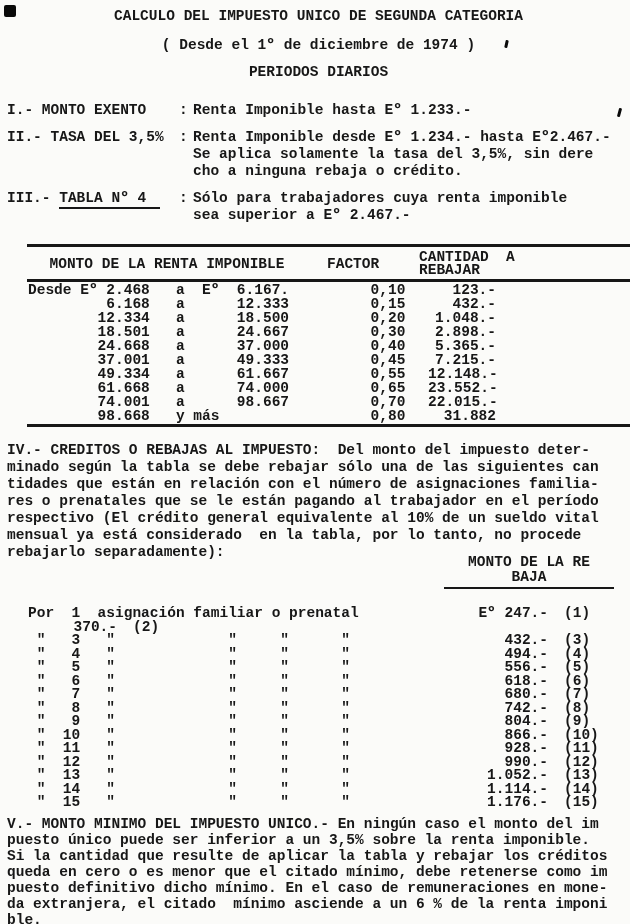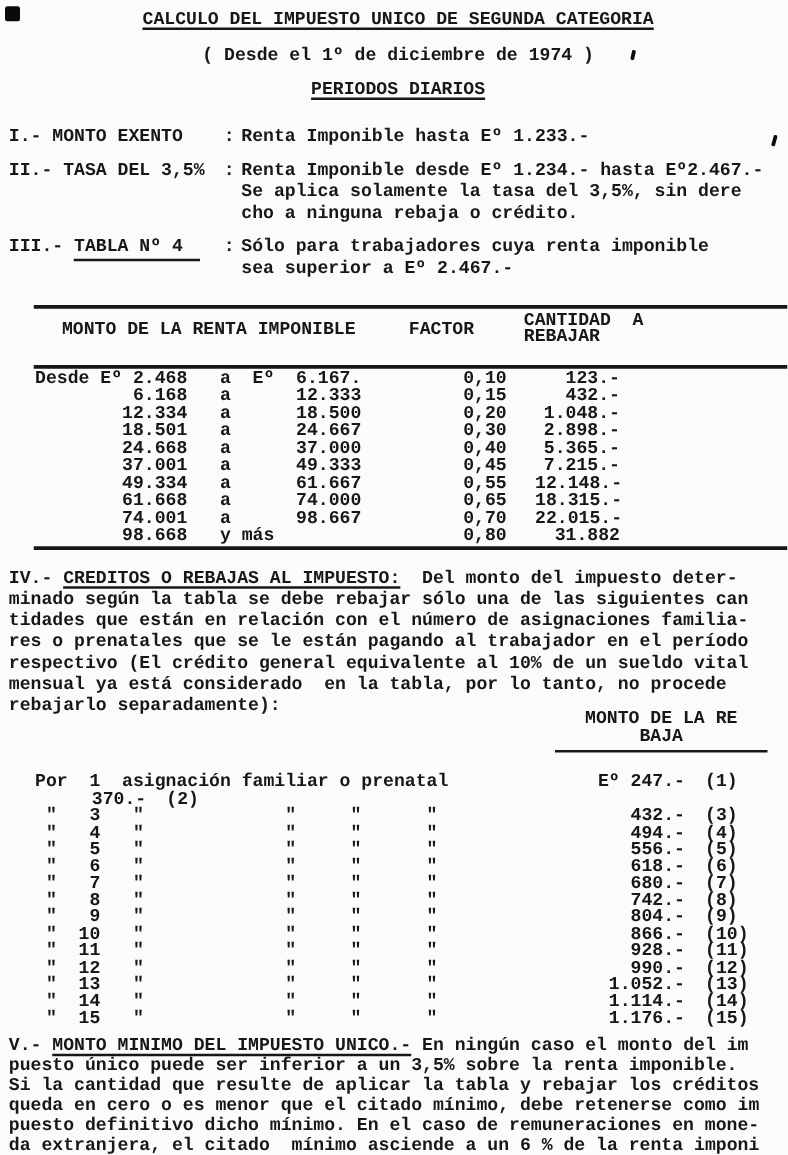--- a/index.html
+++ b/index.html
@@ -4,33 +4,33 @@
 <style>
   html,body{margin:0;padding:0;}
   body{
     width:630px;height:924px;position:relative;overflow:hidden;
     background:#fbfbf9;color:#171717;
     font-family:"Liberation Mono","DejaVu Sans Mono",monospace;
     font-weight:700;font-size:14.5px;box-sizing:border-box;
     padding:8px 0 0 7px;
   }
   .u{text-decoration-thickness:1.5px;text-underline-offset:2px;}
-  .u2{text-decoration:underline;text-decoration-thickness:2px;text-underline-offset:3px;}
+  .u2{text-decoration-thickness:2px;text-underline-offset:3px;}
   .center{text-align:center;}
   .doc-subtitle{margin-top:13px;}
   .doc-period{margin-top:11px;}
   .defs{margin-top:22px;}
   .defrow{display:flex;line-height:17px;margin-bottom:10px;}
   .deflabel{flex:0 0 172px;white-space:pre;}
   .defsep{flex:0 0 14px;}
   .deftext{flex:1;white-space:pre;}
   .name-iii{display:inline-block;border-bottom:2.5px solid #171717;padding-right:14px;}
   .tax{margin-top:20px;}
   .rule{height:3px;background:#171717;margin-left:20px;}
-  .tax-head{display:flex;align-items:center;padding:4px 0 15px 0;line-height:13px;}
+  .tax-head{display:flex;align-items:center;padding:4px 0 2px 0;line-height:13px;}
   .th1{flex:0 0 320px;text-align:center;}
   .th2{flex:0 0 80px;text-align:left;}
   .th3{flex:0 0 190px;margin-left:12px;}
   .tax-rows{line-height:14px;padding:1px 0;}
   .trow{display:flex;}
   .c-range{flex:0 0 320px;white-space:pre;padding-left:21px;}
   .c-factor{flex:0 0 80px;text-align:center;white-space:pre;}
   .c-rebate{flex:0 0 68px;text-align:right;white-space:pre;}
   .para{white-space:pre;line-height:17px;margin:15px 0 0 0;}
   .para-v{line-height:16px;margin-top:6px;}
@@ -122,21 +122,21 @@
       <span class="c-rebate">7.215.-</span>
     </div>
       <div class="trow">
       <span class="c-range">        49.334   a      61.667</span>
       <span class="c-factor">0,55</span>
       <span class="c-rebate">12.148.-</span>
     </div>
       <div class="trow">
       <span class="c-range">        61.668   a      74.000</span>
       <span class="c-factor">0,65</span>
-      <span class="c-rebate">18.315.-</span>
+      <span class="c-rebate">23.552.-</span>
     </div>
       <div class="trow">
       <span class="c-range">        74.001   a      98.667</span>
       <span class="c-factor">0,70</span>
       <span class="c-rebate">22.015.-</span>
     </div>
       <div class="trow">
       <span class="c-range">        98.668   y más</span>
       <span class="c-factor">0,80</span>
       <span class="c-rebate">31.882</span>

